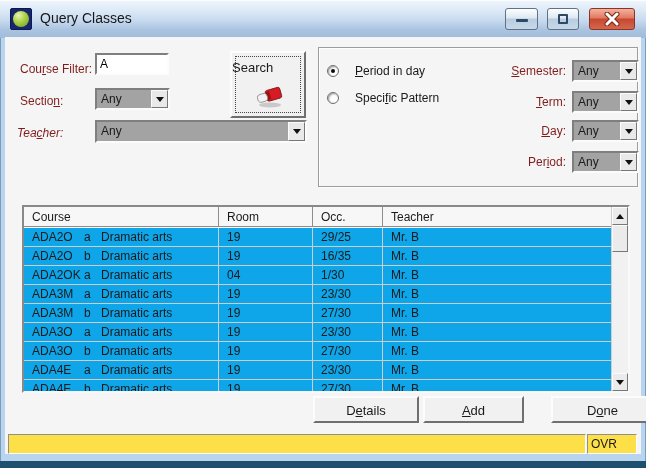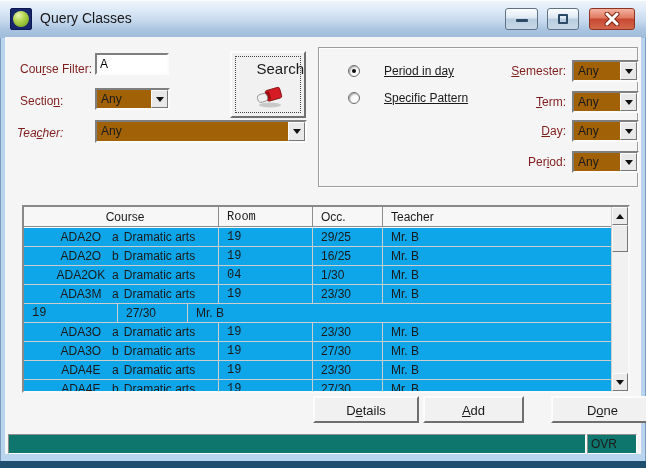--- a/index.html
+++ b/index.html
@@ -33,55 +33,55 @@
   .bottom-edge { position:absolute; left:0; bottom:0; width:100%; height:7px; background:#1f4f6f; }
 
   .lbl { position:absolute; font-size:12px; color:#7f1d1d; white-space:nowrap; }
 
   
   .sunken { border:2px solid; border-color:#7f7f7f #fcfcfc #fcfcfc #7f7f7f; background:#fff; }
 
   .text-input { position:absolute; font-family:"Liberation Sans",sans-serif; font-size:12px;
                 padding:2px 3px; outline:none; }
 
-  .combo { position:absolute; background:#a16207; }
+  .combo { position:absolute; background:#a3a3a3; }
   .combo .val { position:absolute; left:4px; top:2px; font-size:12px; }
   .combo .combo-btn { position:absolute; right:0; top:0; bottom:0; width:17px; background:#e9e9e9;
                 border:1px solid; border-color:#fbfbfb #777 #777 #fbfbfb;
                 display:flex; align-items:center; justify-content:center; }
   .tri-down { width:0; height:0; border:4px solid transparent; border-top:5px solid #111; margin-top:4px; }
   .tri-up   { width:0; height:0; border:4px solid transparent; border-bottom:5px solid #111; margin-bottom:4px; }
 
   
   .search-btn { position:absolute; left:225px; top:14px; width:76px; height:67px; background:#f1f1f1;
                 border:2px solid; border-color:#fcfcfc #6f6f6f #6f6f6f #fcfcfc; }
   .search-btn .focus-rect { position:absolute; inset:3px; border:1px dotted #444; }
-  .search-btn .search-label { position:absolute; top:7px; width:100%; text-align:right; font-size:15px; }
+  .search-btn .search-label { position:absolute; top:7px; width:100%; text-align:left; font-size:13px; }
   .search-btn .flash { position:absolute; left:20px; top:28px; }
 
   
   .groupbox { position:absolute; left:313px; top:10px; width:320px; height:140px;
               border:1px solid #9d9d9d; box-shadow: 1px 1px 0 #fdfdfd, inset 1px 1px 0 #fdfdfd; }
-  .radio-row { position:absolute; left:29px; display:flex; align-items:center; gap:24px;text-decoration:underline; }
+  .radio-row { position:absolute; left:8px; display:flex; align-items:center; gap:16px; }
   .radio { width:12px; height:12px; border-radius:50%; background:#fff; border:1px solid #6d6d6d;
            box-shadow: inset 1px 1px 2px rgba(0,0,0,.4); position:relative; flex:none; }
   .radio.checked::after { content:""; position:absolute; inset:3px; border-radius:50%; background:#0c0c0c; }
   .gb-lbl { position:absolute; text-align:right; right:71px; width:130px; }
   .gb-combo { left:253px; width:67px; height:22px; }
 
   
   .rtable { position:absolute; left:17px; top:168px; width:608px; height:188px;
             border:2px solid; border-color:#898989 #f9f9f9 #f9f9f9 #898989; background:#fbfbfb; overflow:hidden; }
   .thead { position:absolute; left:0; top:0; right:17px; height:20px; display:flex;
            background:#f7f7f7; border-bottom:1px solid #8e8e8e; }
   .th { padding:3px 0 0 8px; font-size:12px; color:#1a1a1a; border-right:1px solid #8e8e8e; white-space:nowrap; }
   .tbody { position:absolute; left:0; top:21px; right:17px; bottom:0; overflow:hidden; }
   .trow { display:flex; height:19px; border-bottom:1px solid #cdcdcd; background:#0ea5e9; }
   .td { padding:2px 0 0 8px; font-size:12px; white-space:pre; border-right:1px solid #cdcdcd; overflow:hidden; }
-  .c-course { width:195px;text-align:center; } .c-room { width:94px;font-family:Liberation Mono, monospace; } .c-occ { width:70px; }
+  .c-course { width:195px; } .c-room { width:94px; } .c-occ { width:70px; }
   .c-teacher { flex:1; border-right:none; }
   .code { display:inline-block; width:52px; } .sec { display:inline-block; width:17px; }
 
   .vscroll { position:absolute; right:0; top:0; bottom:0; width:17px; background:#f1f1f1;
              border-left:1px solid #cfcfcf; }
   .sb-btn { position:absolute; left:0; right:0; height:18px; background:#ebebeb;
             border:1px solid; border-color:#fbfbfb #787878 #787878 #fbfbfb;
             display:flex; align-items:center; justify-content:center; }
   .sb-up { top:0; } .sb-down { bottom:0; }
   .sb-thumb { position:absolute; left:0; right:0; top:18px; height:27px; background:#ebebeb;
@@ -89,21 +89,21 @@
 
   
   .action-btn { position:absolute; top:359px; height:27px; background:#f1f1f1;
                 border:2px solid; border-color:#fcfcfc #6f6f6f #6f6f6f #fcfcfc;
                 font-size:13px; text-align:center; padding-top:5px; }
   .btn-details { left:308px; width:106px;text-align:center; }
   .btn-add     { left:418px; width:101px; }
   .btn-done    { left:546px; width:103px; }
 
   
-  .status-panel { position:absolute; top:397px; height:20px; background:#0f766e;
+  .status-panel { position:absolute; top:397px; height:20px; background:#fde047;
                   border:1px solid; border-color:#8f8f8f #fdfdfd #fdfdfd #8f8f8f;
                   font-size:12px; padding:2px 3px; }
   .status-msg { left:3px; width:578px; }
   .status-ovr { left:582px; width:50px; }
 
   u { text-decoration:underline; }
 </style>
 </head>
 <body>
 
@@ -215,36 +215,37 @@
       <div class="tbody">
           <div class="trow">
     <div class="td c-course"><span class="code">ADA2O</span><span class="sec">a</span><span>Dramatic arts</span></div>
     <div class="td c-room">19</div>
     <div class="td c-occ">29/25</div>
     <div class="td c-teacher">Mr. B</div>
   </div>
           <div class="trow">
     <div class="td c-course"><span class="code">ADA2O</span><span class="sec">b</span><span>Dramatic arts</span></div>
     <div class="td c-room">19</div>
-    <div class="td c-occ">16/25</div>
+    <div class="td c-occ">16/35</div>
     <div class="td c-teacher">Mr. B</div>
   </div>
           <div class="trow">
     <div class="td c-course"><span class="code">ADA2OK</span><span class="sec">a</span><span>Dramatic arts</span></div>
     <div class="td c-room">04</div>
     <div class="td c-occ">1/30</div>
     <div class="td c-teacher">Mr. B</div>
   </div>
           <div class="trow">
     <div class="td c-course"><span class="code">ADA3M</span><span class="sec">a</span><span>Dramatic arts</span></div>
     <div class="td c-room">19</div>
     <div class="td c-occ">23/30</div>
     <div class="td c-teacher">Mr. B</div>
   </div>
           <div class="trow">
+    <div class="td c-course"><span class="code">ADA3M</span><span class="sec">b</span><span>Dramatic arts</span></div>
     <div class="td c-room">19</div>
     <div class="td c-occ">27/30</div>
     <div class="td c-teacher">Mr. B</div>
   </div>
           <div class="trow">
     <div class="td c-course"><span class="code">ADA3O</span><span class="sec">a</span><span>Dramatic arts</span></div>
     <div class="td c-room">19</div>
     <div class="td c-occ">23/30</div>
     <div class="td c-teacher">Mr. B</div>
   </div>

